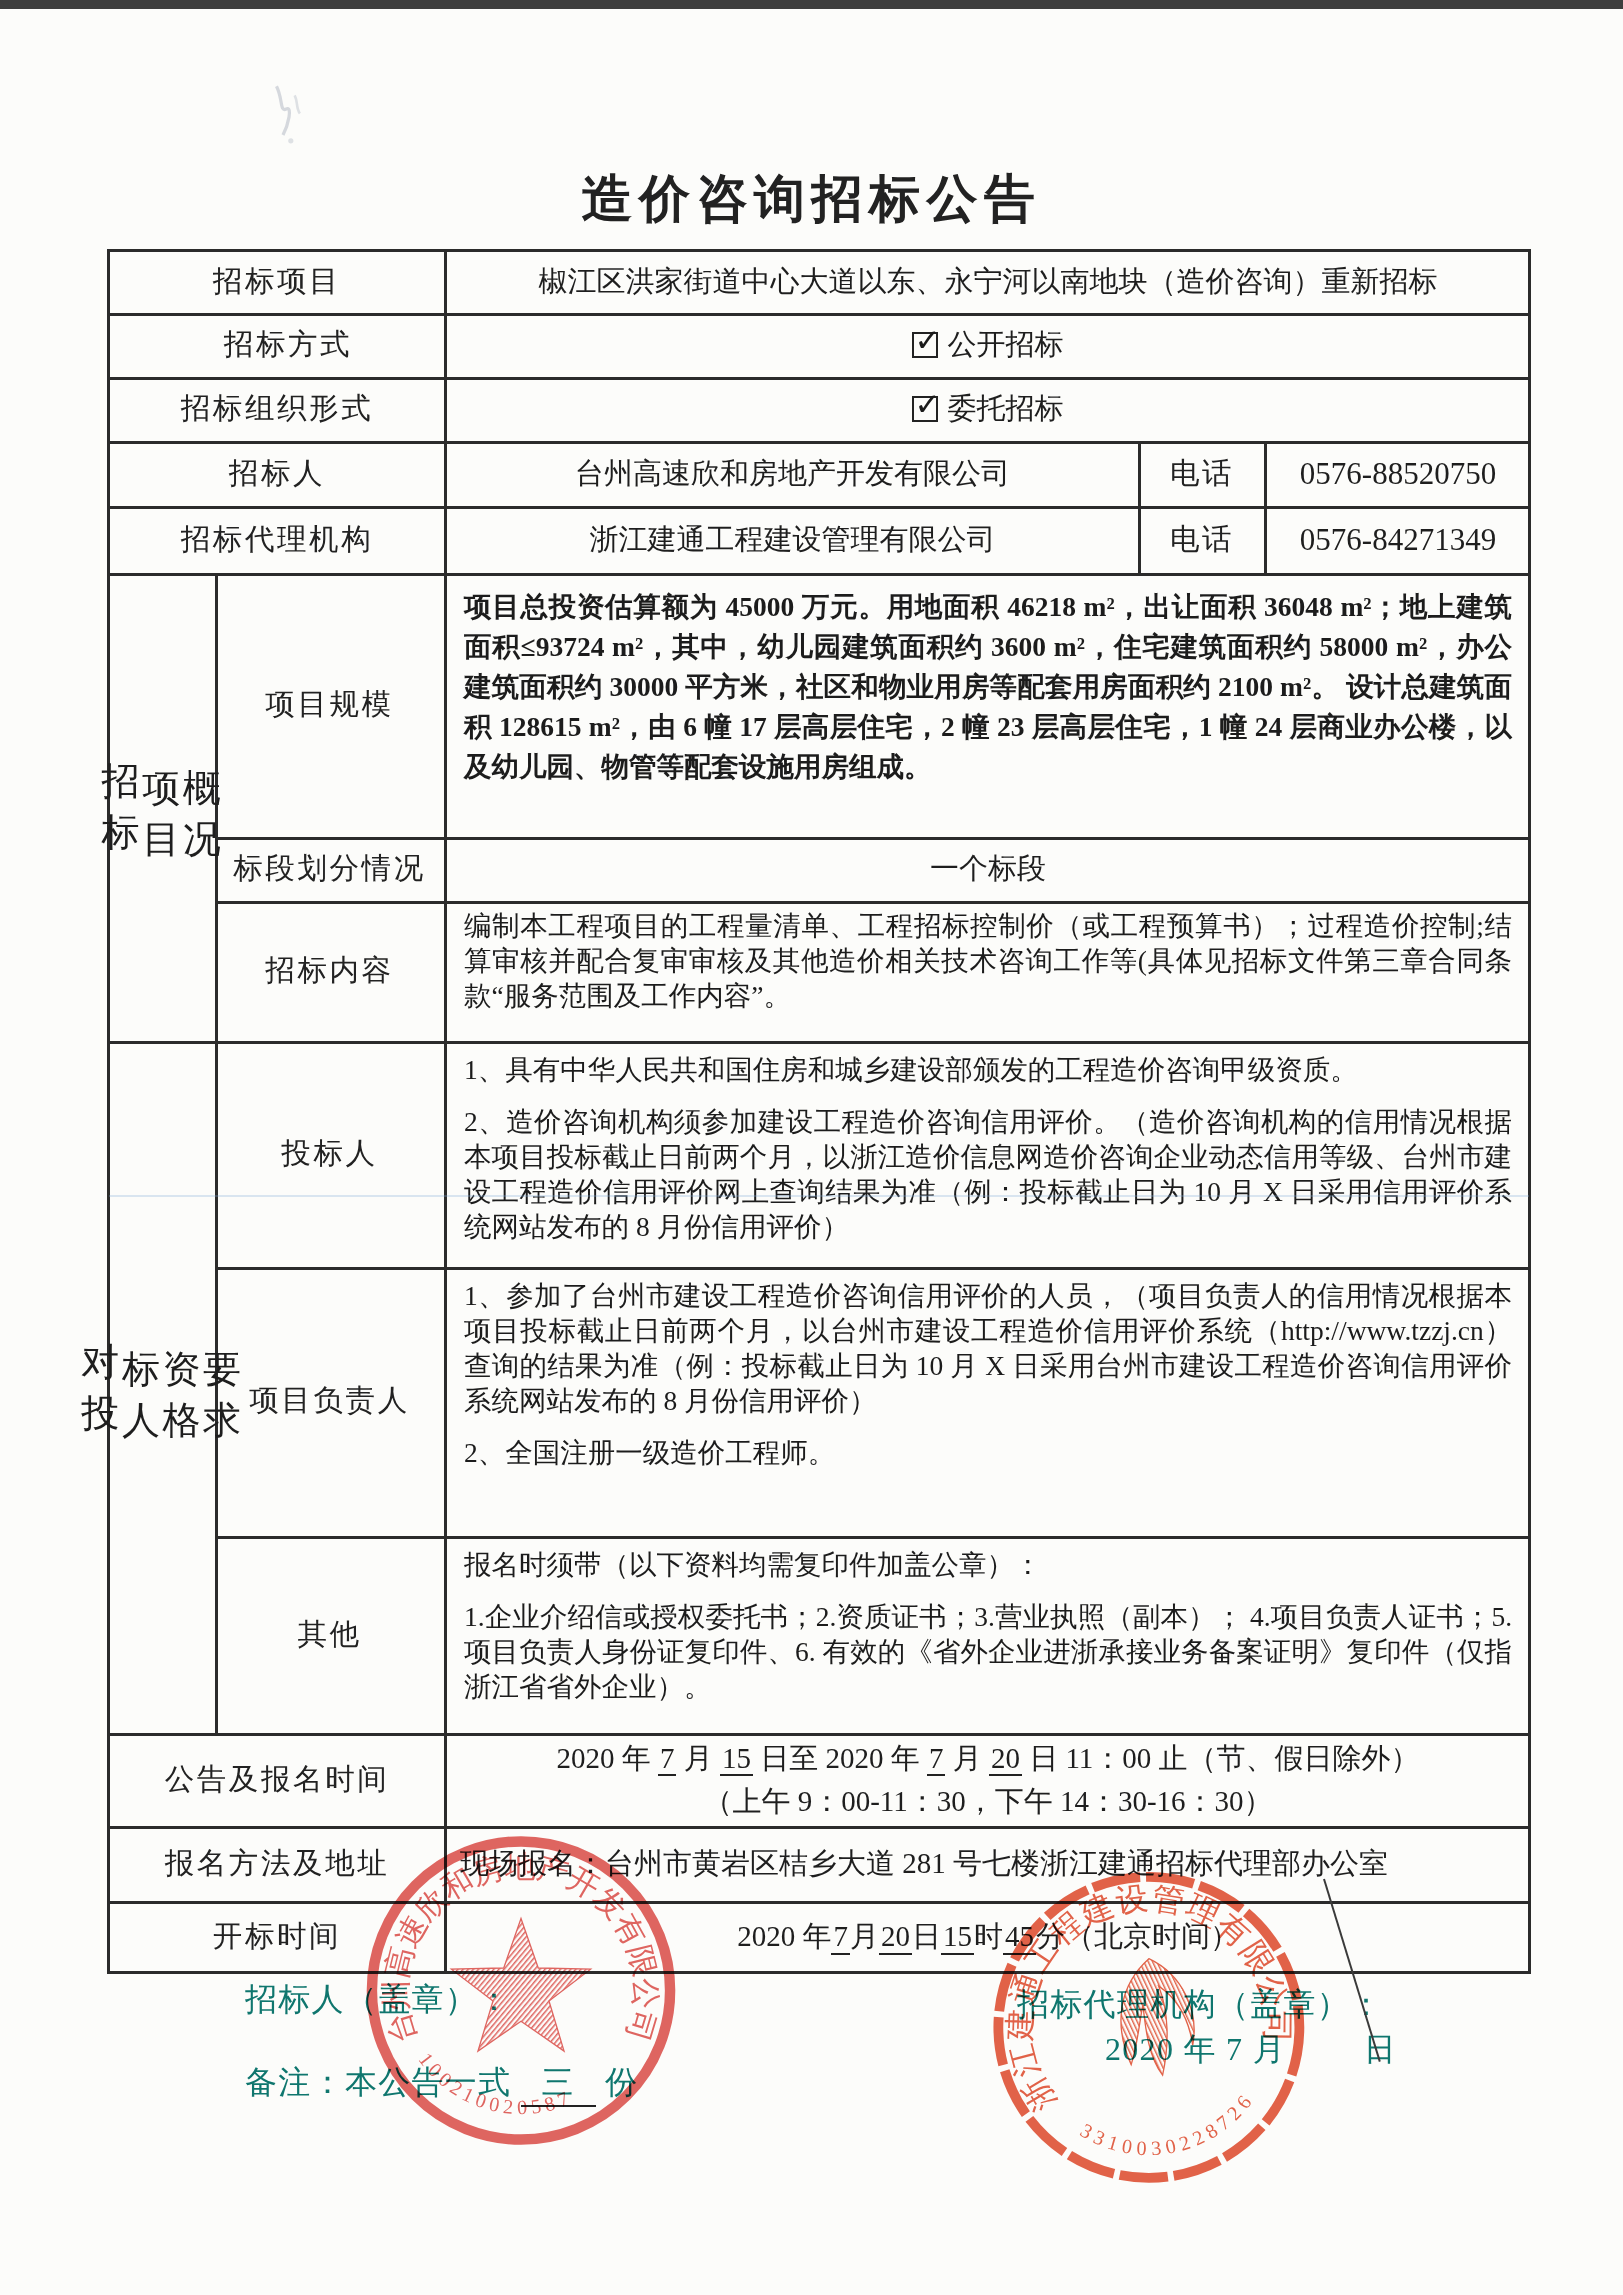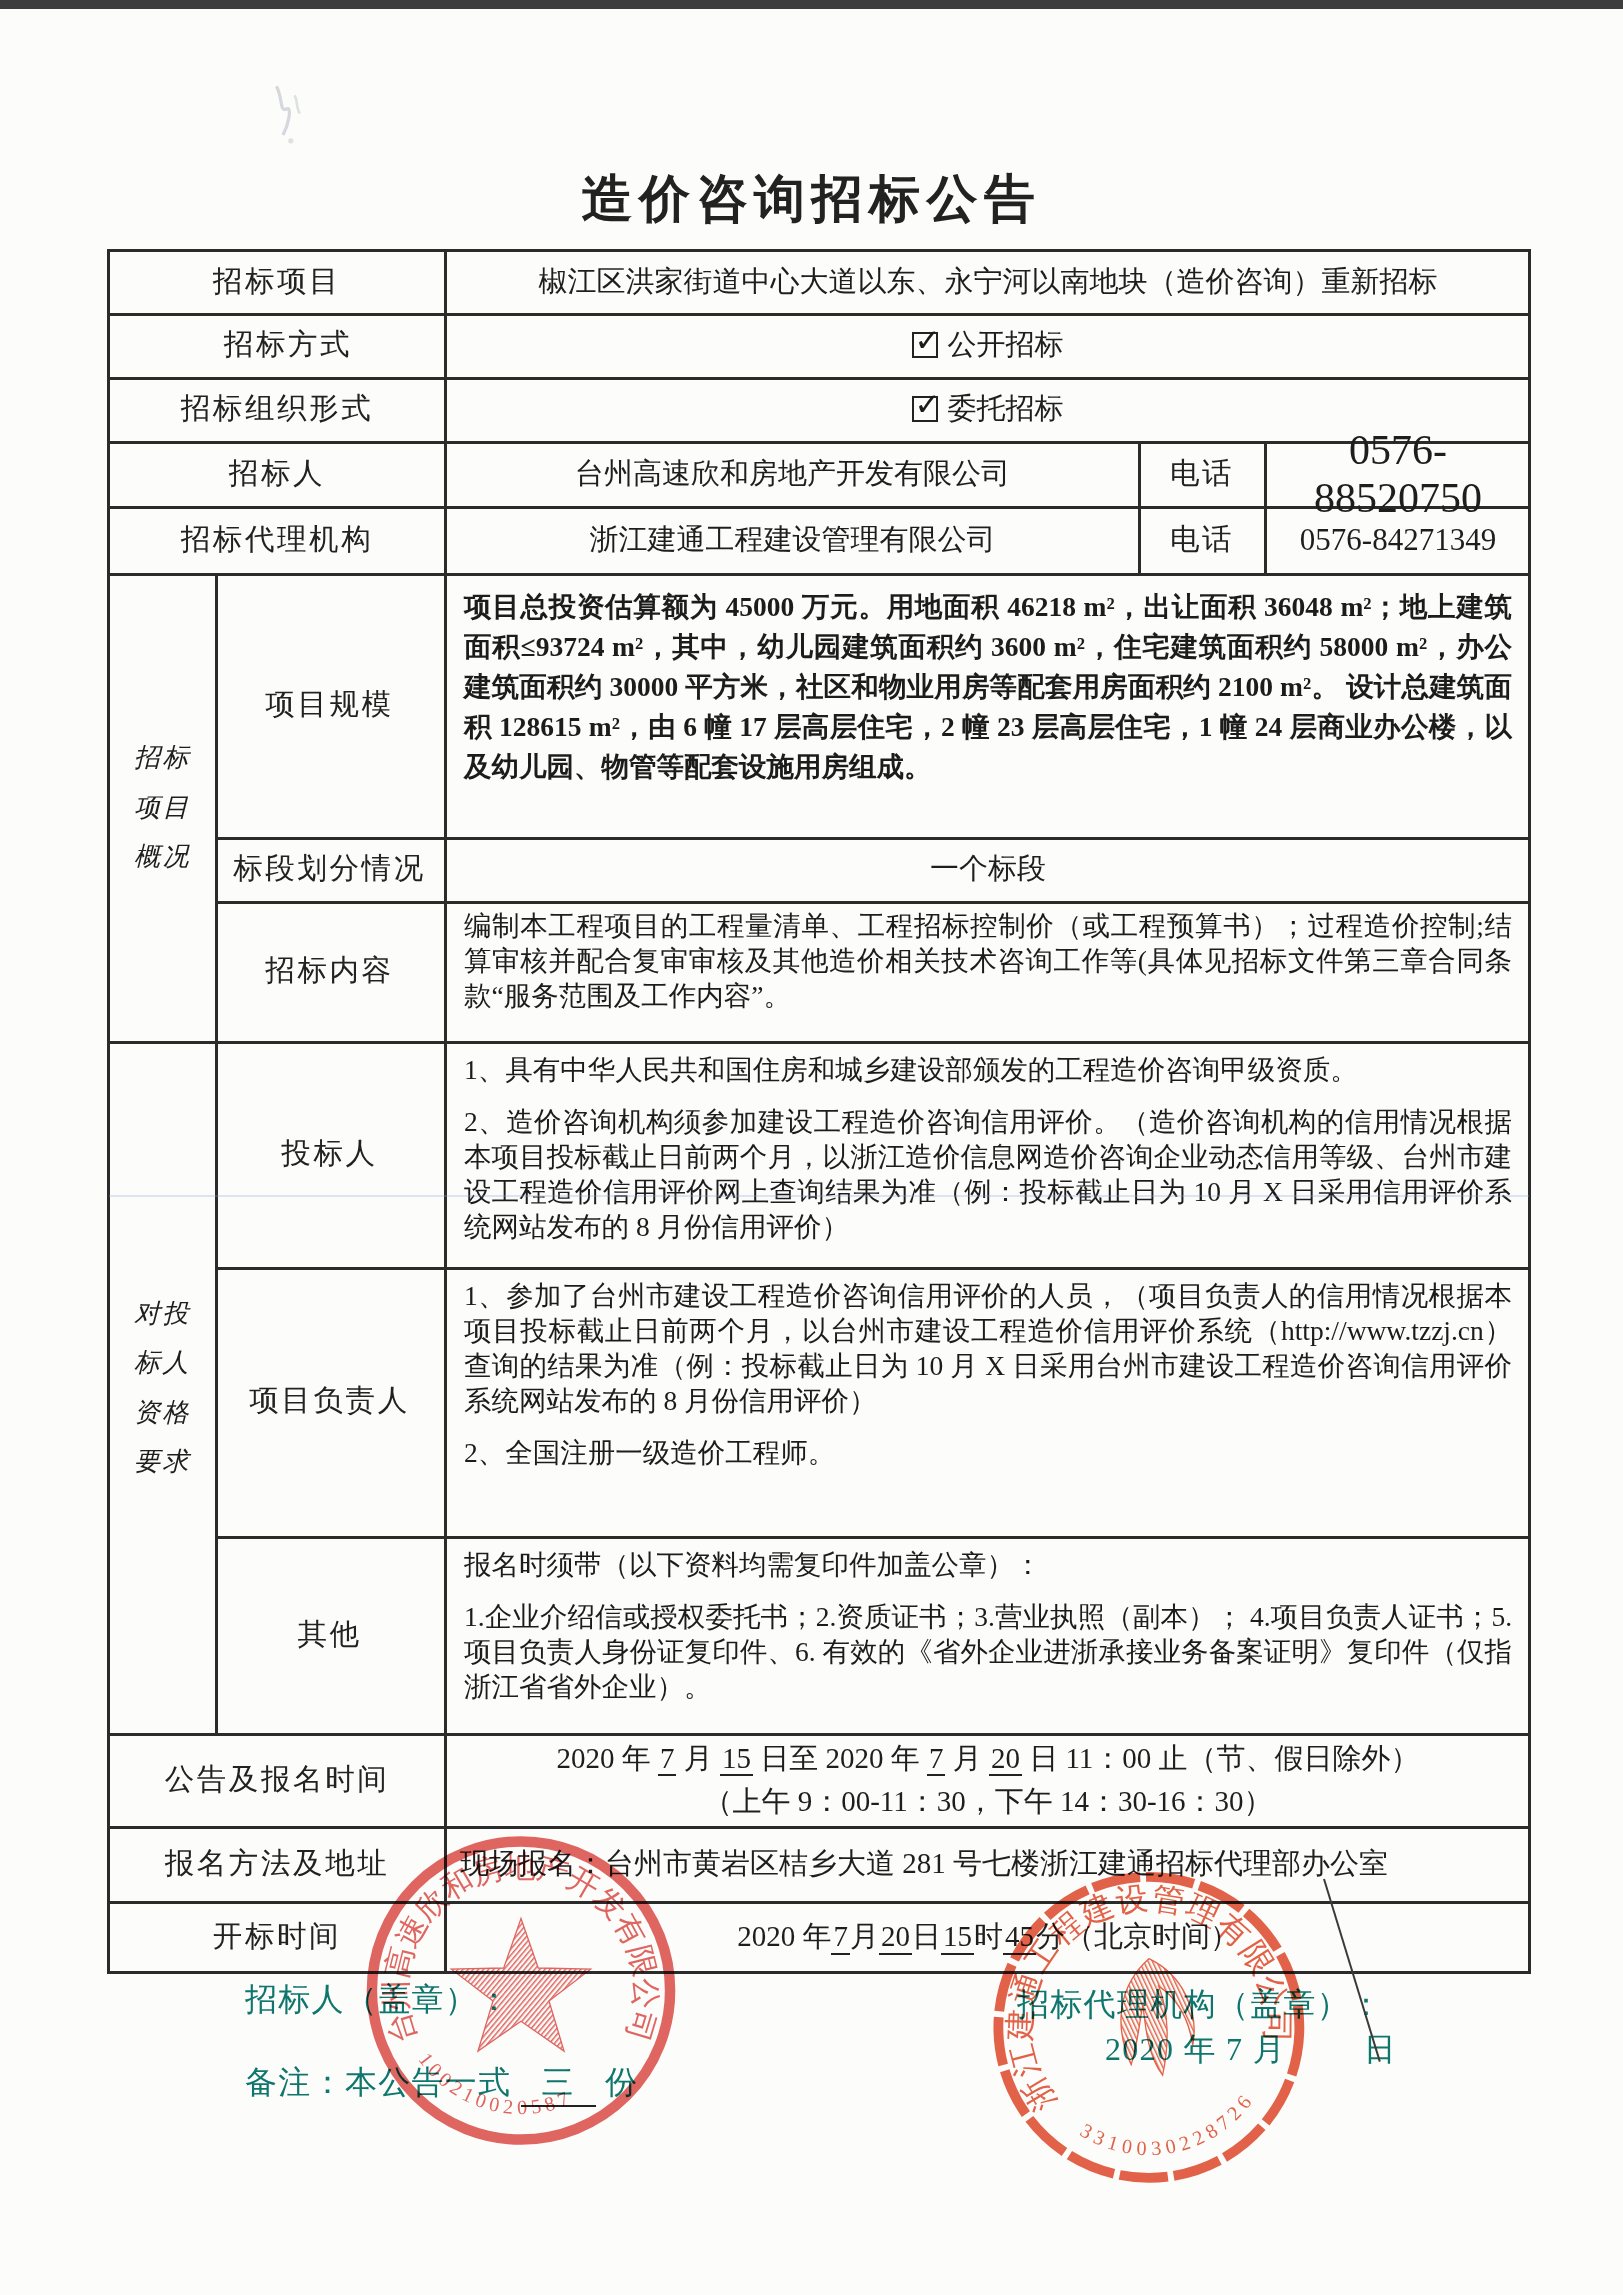--- a/index.html
+++ b/index.html
@@ -22,22 +22,22 @@
   #table-frame{left:107px;top:249px;width:1424px;height:1725px;border:3.3px solid #2b2b2b;}
   .hline{height:2.6px;background:#2b2b2b;}
   .vline{width:2.6px;background:#2b2b2b;}
   
   .c{display:flex;align-items:center;justify-content:center;text-align:center;}
   .label{font-size:29.5px;letter-spacing:2.6px;color:#222;text-align:right;}
   .val{font-size:29px;}
   .flow{font-size:27.5px;line-height:35px;padding:10.5px 17px;text-align:justify;color:#1c1c1c;}
   .flow div + div{margin-top:17px;}
   .lh60{line-height:40px;padding-top:14.4px;font-weight:bold;}
-  .vlabel{display:flex;flex-direction:column;justify-content:center;align-items:center;
-    font-size:26px;letter-spacing:2.6px;font-style:italic;}
+  .vlabel{display:flex;justify-content:center;align-items:center;
+    font-size:38px;letter-spacing:2.6px;}
   .vlabel div + div{margin-top:14.4px;}
   .left-align{justify-content:flex-start;text-align:left;padding-left:13px;}
   .two-line{flex-direction:column;line-height:43px;}
   
   .cb{display:inline-block;width:22px;height:22px;border:2px solid #222;position:relative;
       margin-right:9.2px;vertical-align:-2.6px;}
   .cb .tick{position:absolute;left:0px;top:-11.8px;font-size:31px;
       font-family:"DejaVu Sans","Liberation Sans",sans-serif;color:#1a1a1a;}
   
   .u{border-bottom:2px solid #222;padding:0 2px;}
@@ -100,21 +100,21 @@
   <div class="abs c val" style="left:447px;top:377px;width:1082px;height:64px">
     <span class="cb">
         <span class="tick">✓</span>
       </span>
     <span>委托招标</span>
   </div>
 
   <div class="abs c label" style="left:109px;top:441px;width:336px;height:65px">招标人</div>
   <div class="abs c val" style="left:447px;top:441px;width:691px;height:65px">台州高速欣和房地产开发有限公司</div>
   <div class="abs c label" style="left:1140px;top:441px;width:124px;height:65px">电话</div>
-  <div class="abs c val" style="left:1267px;top:441px;width:262px;height:65px;font-size:42px">0576-88520750</div>
+  <div class="abs c val" style="left:1267px;top:441px;width:262px;height:65px;font-size:31px">0576-88520750</div>
 
   <div class="abs c label" style="left:109px;top:506px;width:336px;height:67px">招标代理机构</div>
   <div class="abs c val" style="left:447px;top:506px;width:691px;height:67px">浙江建通工程建设管理有限公司</div>
   <div class="abs c label" style="left:1140px;top:506px;width:124px;height:67px">电话</div>
   <div class="abs c val" style="left:1267px;top:506px;width:262px;height:67px;font-size:31px">0576-84271349</div>
 
   <div class="abs vlabel" style="left:109px;top:573px;width:107px;height:468px">
       <div>招标</div>
       <div>项目</div>
       <div>概况</div>

